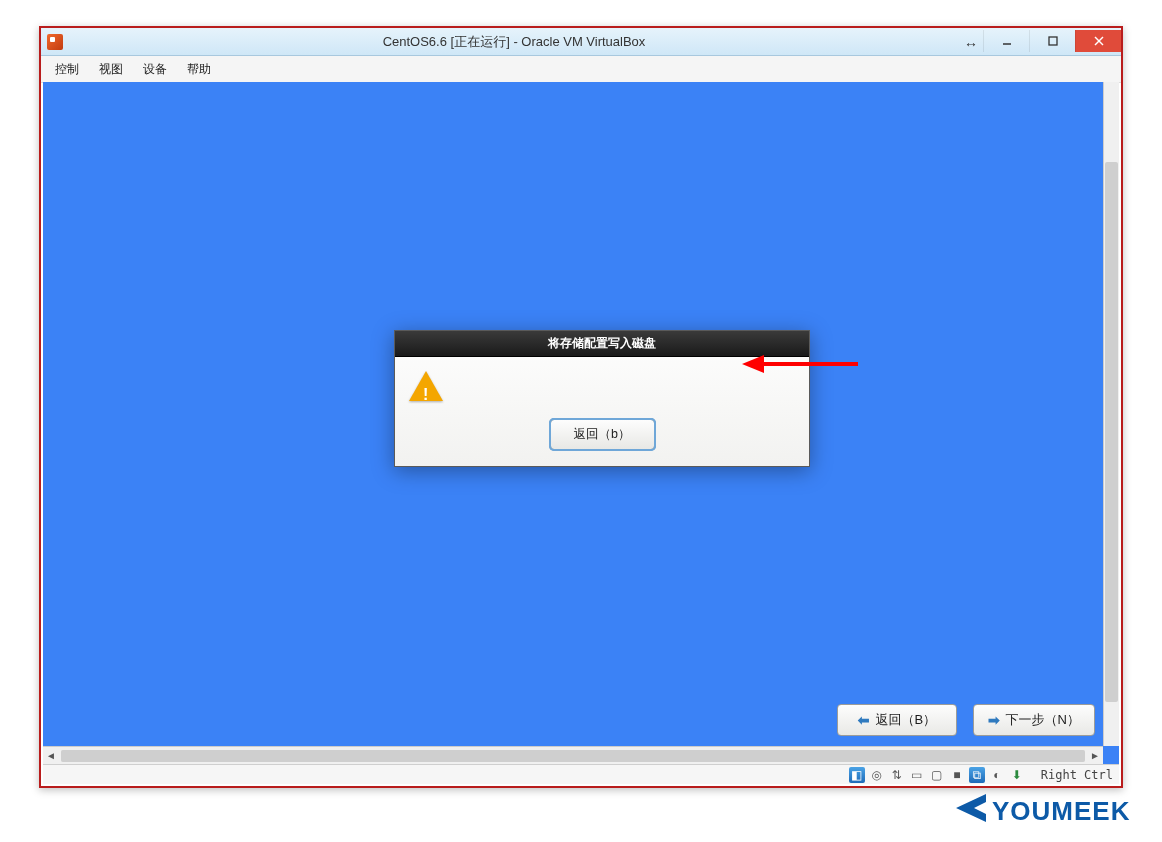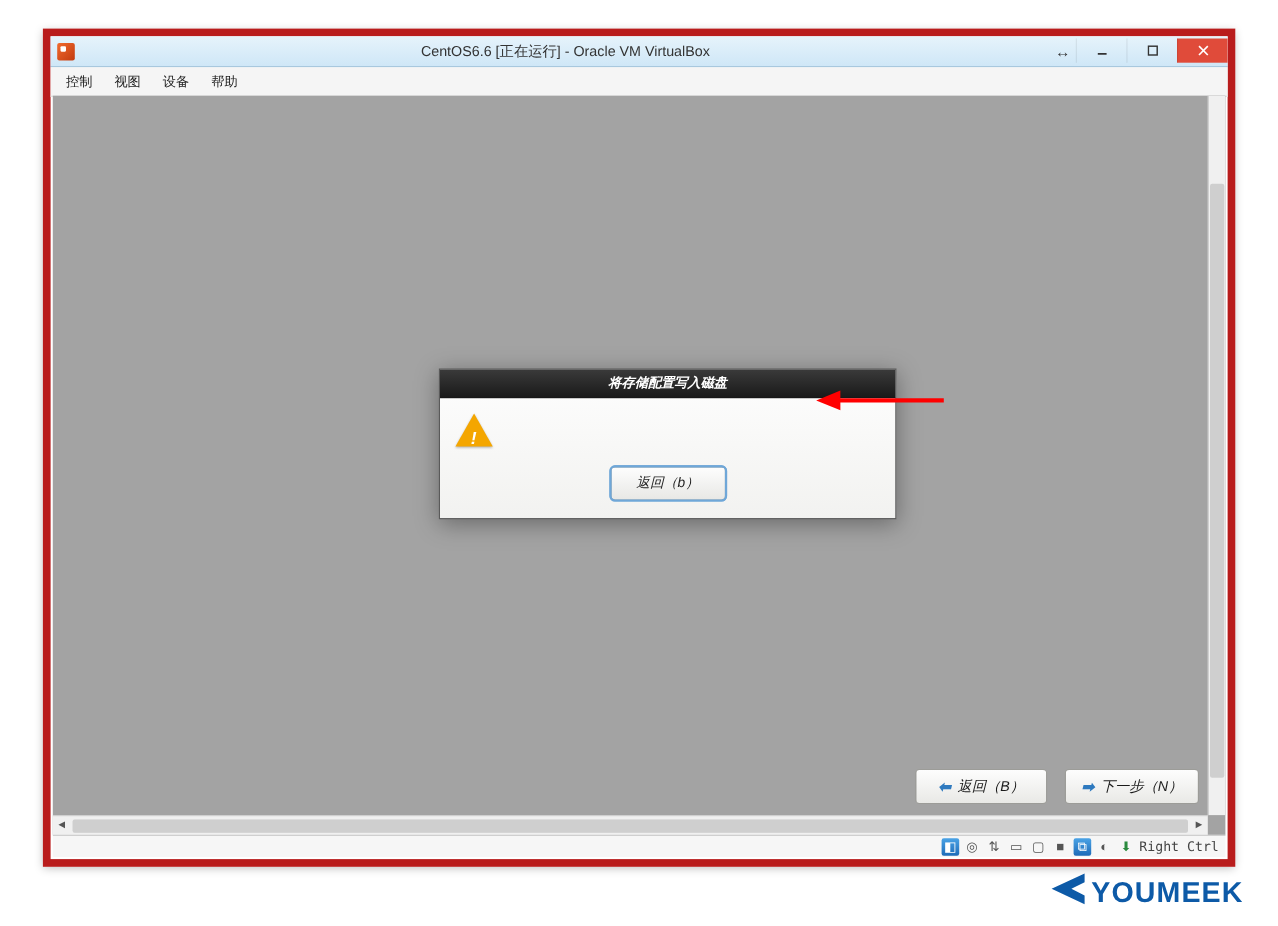--- a/index.html
+++ b/index.html
@@ -9,21 +9,21 @@
       font-family: "Microsoft YaHei", Tahoma, Arial, sans-serif;
       background: #ffffff;
       position: relative;
       overflow: hidden;
     }
     .outer-frame {
       position: absolute;
       left: 39px; top: 26px;
       width: 1084px; height: 762px;
       background: #fff;
-      border: 7px solid #b91c1c;
+      border: 2px solid #b91c1c;
       box-shadow: 0 2px 8px rgba(0,0,0,0.25);
     }
     .titlebar {
       height: 28px;
       background: linear-gradient(#e6f3fb, #cfe7f7);
       display: flex;
       align-items: center;
       position: relative;
       border-bottom: 1px solid #a8c8de;
     }
@@ -63,23 +63,22 @@
       border-bottom: 1px solid #ddd;
       display: flex; align-items: center;
       padding: 13px 4px;
       font-size: 12px; color:#222;
     }
     .menu-item { padding: 0 10px; }
     .guest-area {
       position: absolute;
       left: 2px; top: 54px;
       right: 2px; bottom: 22px;
-      background: #a3a3a3;
+      background: #3b82f6;
       overflow: hidden;
-      font-style: italic;
     }
     .vscroll-outer {
       position: absolute;
       right: 0; top: 0; bottom: 18px;
       width: 16px;
       background: #f0f0f0;
       border-left:1px solid #ccc;
     }
     .vscroll-thumb {
       position: absolute;
@@ -183,21 +182,21 @@
       background:#f6f6f6;
       border-top:1px solid #cfcfcf;
       display:flex; justify-content:flex-end; align-items:center;
       gap:4px;
       padding-right:6px;
       font-size:11px; color:#444;
     }
     .sb-ic { width:16px; height:16px; display:flex; align-items:center; justify-content:center; font-size:12px; color:#555; }
     .sb-ic.blue { background: linear-gradient(#4aa3e6,#1e6bb8); border-radius:2px; color:#fff; }
     .sb-ic.green { color:#2b8a3e; }
-    .sb-hostkey { font-family: Consolas, monospace; font-size:12px; margin-left:0;}
+    .sb-hostkey { font-family: Consolas, monospace; font-size:12px; margin-left:12px;}
     
     .annot-arrow {
       position:absolute;
       left:740px; top:351px;
       width:120px; height:26px;
       pointer-events:none;
     }
     
     .wm {
       position:absolute; right:10px; bottom:2px;

